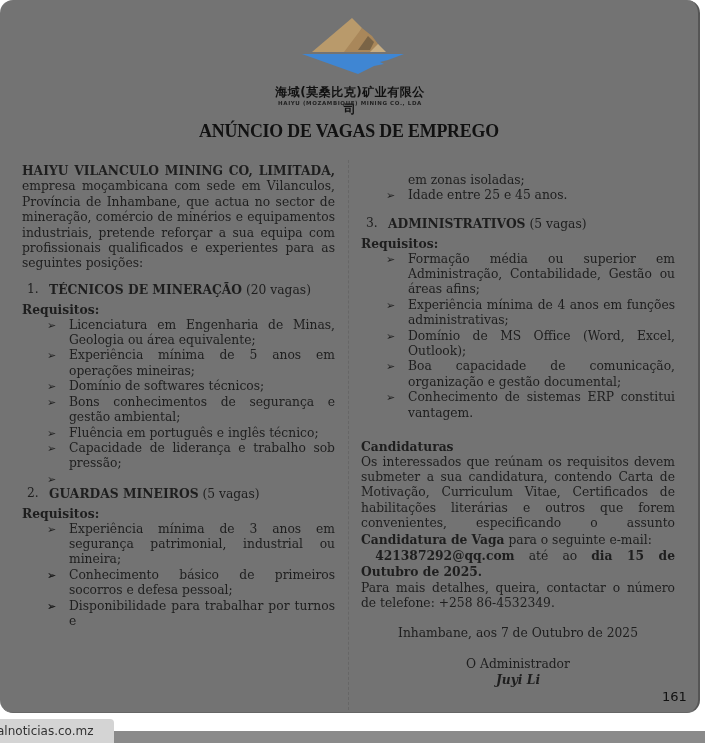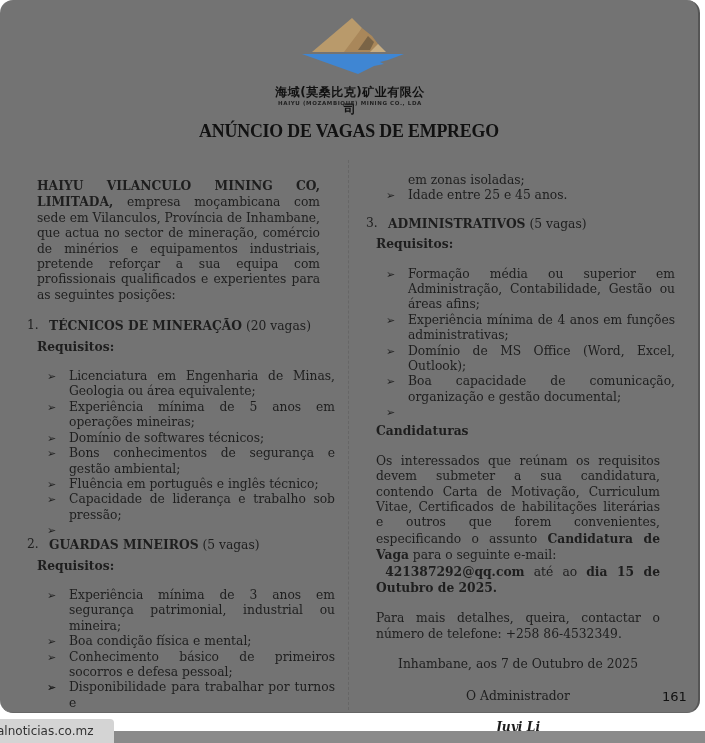--- a/index.html
+++ b/index.html
@@ -11,21 +11,21 @@
   .logo-cn { position:absolute; left:270px; top:84px; width:160px; text-align:center;
              font-family:"DejaVu Sans", sans-serif; font-weight:bold; font-size:12px; color:#111; letter-spacing:0.5px; }
   .logo-en { position:absolute; left:270px; top:100px; width:160px; text-align:center;
              font-family:"DejaVu Sans", sans-serif; font-weight:bold; font-size:5.5px; color:#222; letter-spacing:0.6px; }
   .title { position:absolute; left:0; top:120px; width:698px; text-align:center;
            font-family:"Liberation Serif", serif; font-weight:bold; font-size:19px; color:#111; letter-spacing:-0.2px; transform:scaleX(0.94);}
   .col { position:absolute; font-size:12.3px; line-height:15.4px; }
   .col-left { left:22px; top:163px; width:313px; }
   .col-right { left:361px; top:173px; width:314px; }
   .divider { position:absolute; left:348px; top:160px; width:0; height:550px; border-left:1.5px dashed #666; }
-  p { margin:15px; }
+  p { margin:0; }
   .just { text-align:justify; }
   .bold { font-weight:bold; }
   .sec-head { margin:10px 0 4px 5px; display:flex; }
   .sec-num { width:22px; }
   .req { font-weight:bold; margin-top:2px; }
   ul.bul { list-style:none; margin:0; padding:0 0 0 25px; }
   ul.bul li { position:relative; padding-left:22px; text-align:justify; }
   ul.bul li .arrow { position:absolute; left:0; top:0; font-family:"DejaVu Sans", sans-serif; font-size:11px; }
   .center { text-align:center; }
   .pagenum { position:absolute; left:662px; top:689px; font-family:"DejaVu Sans", sans-serif; font-size:13px; color:#111; }
@@ -73,21 +73,21 @@
       <li style="text-align-last:left;"><span class="arrow">➢</span></li>
     </ul>
 
     <div class="sec-head" style="margin-top:14px;">
       <span class="sec-num">2.</span>
       <span><b>GUARDAS MINEIROS</b> <span>(5 vagas)</span></span>
     </div>
     <p class="req">Requisitos:</p>
     <ul class="bul">
       <li><span class="arrow">➢</span><span>Experiência mínima de 3 anos em segurança patrimonial, industrial ou mineira;</span></li>
-      <li><span class="arrow">➢</span><span>Boa condição física e mental;</span></li>
+      <li><span class="arrow">➢</span></li>
       <li><span class="arrow">➢</span><span>Conhecimento básico de primeiros socorros e defesa pessoal;</span></li>
       <li><span class="arrow">➢</span></li>
       <li style="text-align-last:justify;"><span class="arrow">➢</span><span>Disponibilidade para trabalhar por turnos e</span></li>
     </ul>
   </div>
 
   <div class="col col-right">
     <ul class="bul" style="padding-left:25px;">
       <li><span>em zonas isoladas;</span></li>
       <li><span class="arrow">➢</span><span>Idade entre 25 e 45 anos.</span></li>
@@ -96,21 +96,21 @@
     <div class="sec-head" style="margin-top:12px;">
       <span class="sec-num">3.</span>
       <span><b>ADMINISTRATIVOS</b> <span>(5 vagas)</span></span>
     </div>
     <p class="req">Requisitos:</p>
     <ul class="bul">
       <li><span class="arrow">➢</span><span>Formação média ou superior em Administração, Contabilidade, Gestão ou áreas afins;</span></li>
       <li><span class="arrow">➢</span><span>Experiência mínima de 4 anos em funções administrativas;</span></li>
       <li><span class="arrow">➢</span><span>Domínio de MS Office (Word, Excel, Outlook);</span></li>
       <li><span class="arrow">➢</span><span>Boa capacidade de comunicação, organização e gestão documental;</span></li>
-      <li><span class="arrow">➢</span></li>
+      <li><span class="arrow">➢</span><span>Conhecimento de sistemas ERP constitui vantagem.</span></li>
     </ul>
 
     <p class="bold" style="margin-top:18px;">Candidaturas</p>
     <p class="just" style="text-align-last:left;">
       <span>Os interessados que reúnam os requisitos devem submeter a sua candidatura, contendo Carta de Motivação, Curriculum Vitae, Certificados de habilitações literárias e outros que forem convenientes, especificando o assunto </span><b>Candidatura de Vaga</b><span> para o seguinte e-mail:</span><br>
       &nbsp;<b>421387292@qq.com</b><span> até ao </span><b>dia 15 de Outubro de 2025.</b>
     </p>
     <p class="just" style="text-align-last:left;">Para mais detalhes, queira, contactar o número de telefone: +258 86-4532349.</p>
 
     <p class="center" style="margin-top:14px;">Inhambane, aos 7 de Outubro de 2025</p>

